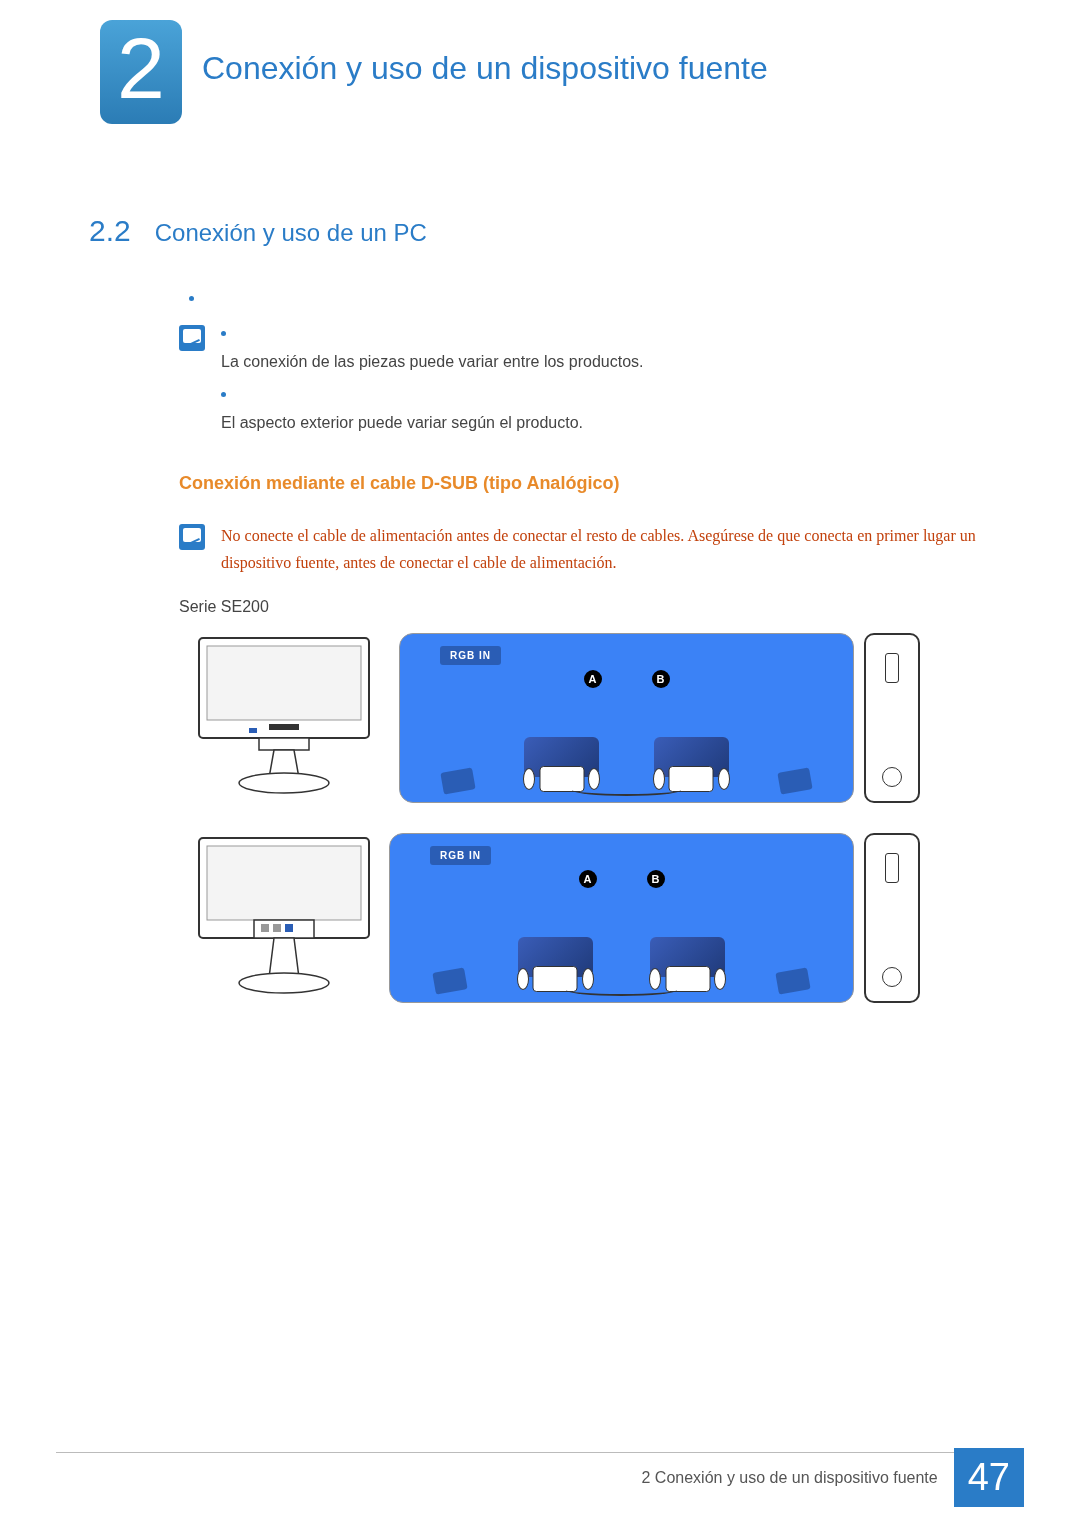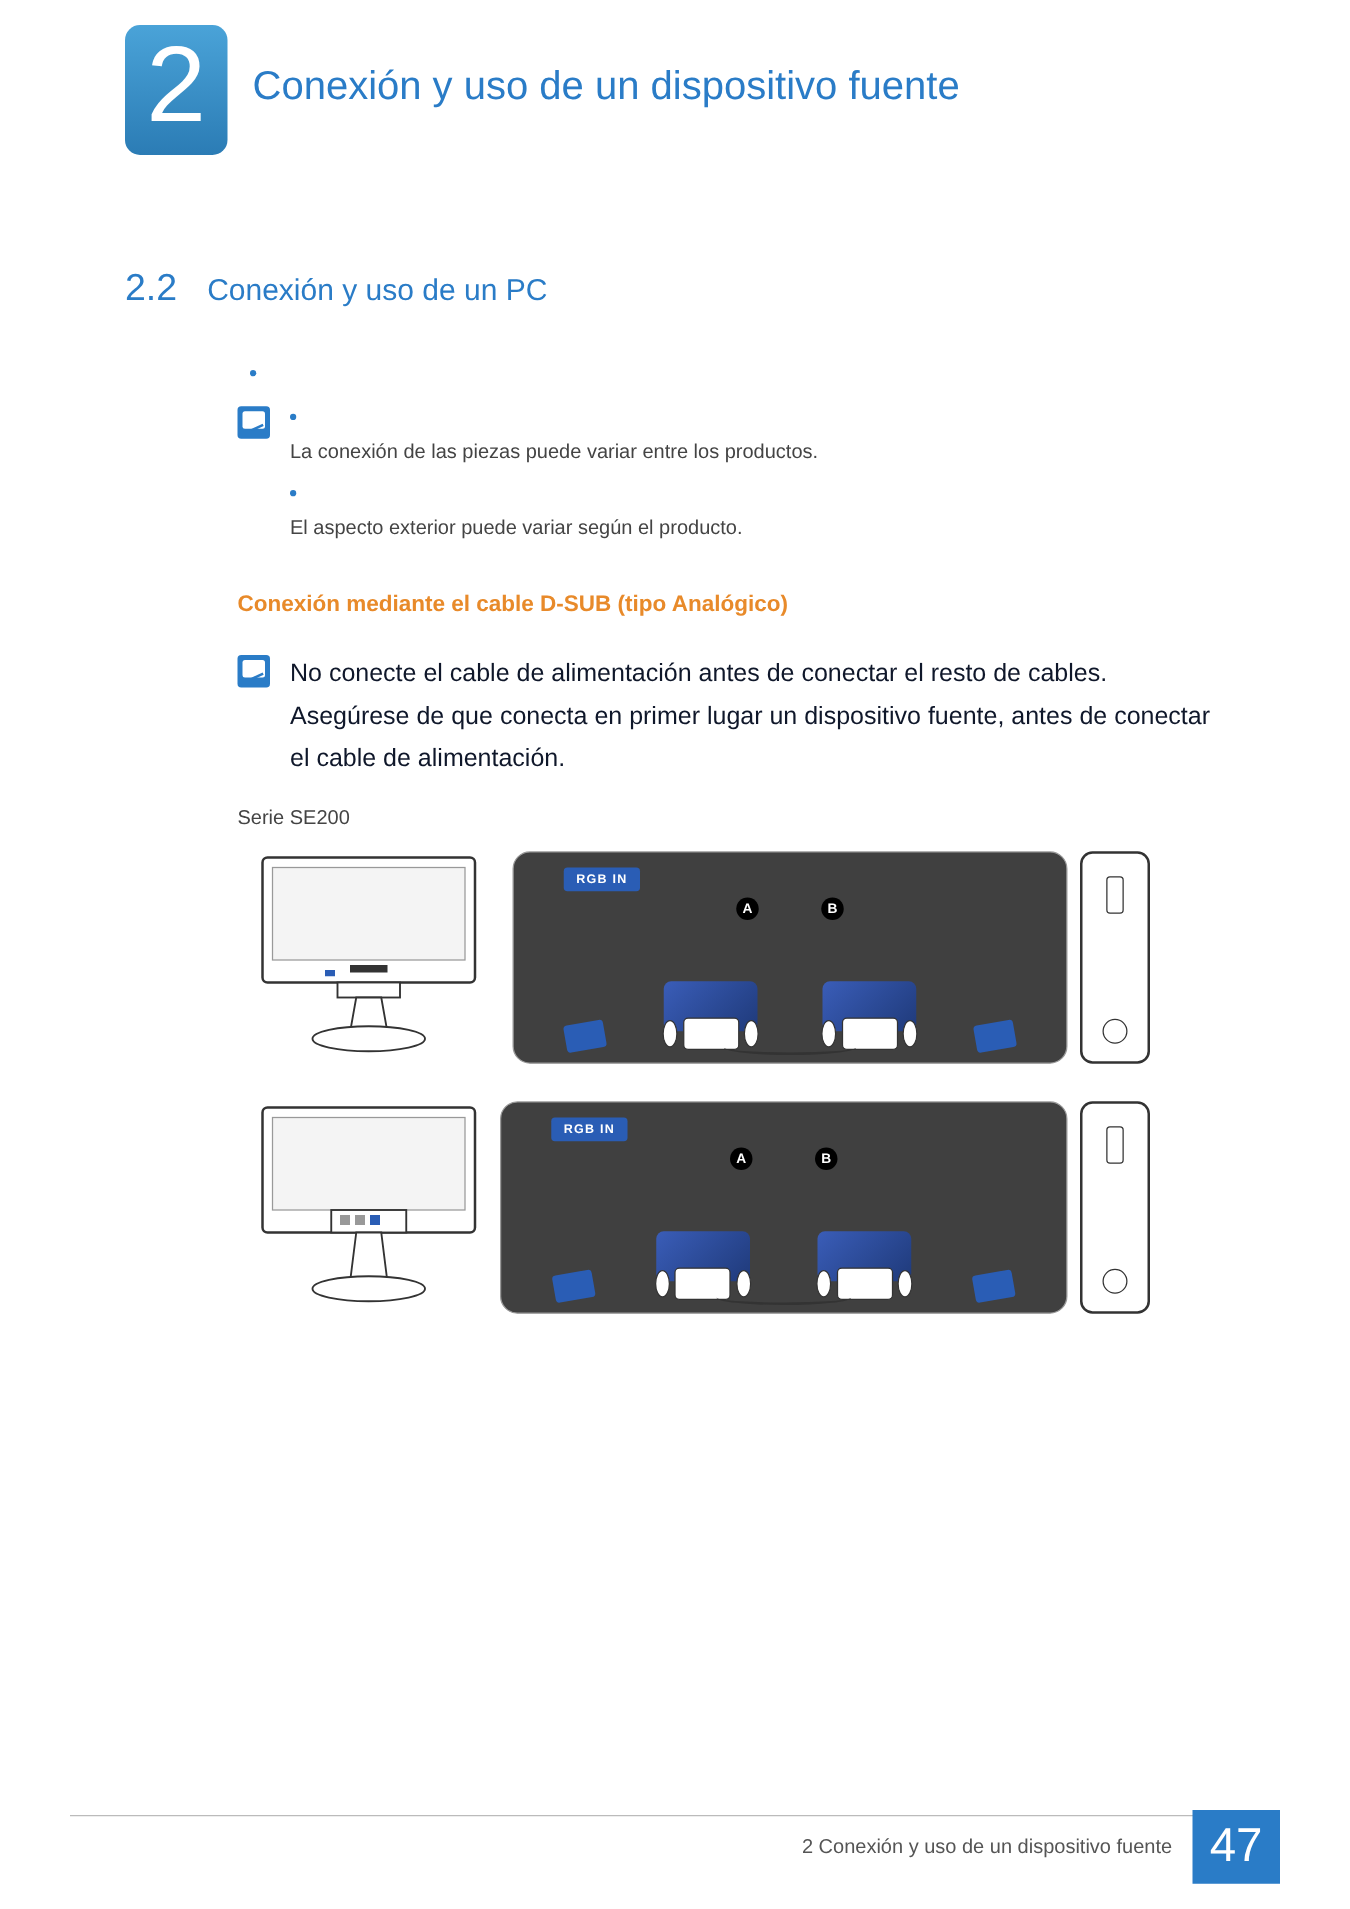--- a/index.html
+++ b/index.html
@@ -38,21 +38,22 @@
     line-height: 1;
     padding-bottom: 8px;
   }
   .chapter-title {
     color: #2a7cc7;
     font-size: 32px;
     font-weight: 400;
     padding-top: 30px;
   }
   .content {
-    padding: 90px 100px 0 100px;
+    padding: 90px 100px 0 58px;
+    margin-left: 31px;
   }
   .section-line {
     display: flex;
     align-items: baseline;
     gap: 24px;
     margin-bottom: 40px;
   }
   .section-num {
     color: #2a7cc7;
     font-size: 30px;
@@ -147,24 +148,25 @@
     flex-direction: column;
   }
   .warn-block {
     display: flex;
     align-items: flex-start;
     gap: 16px;
     margin-left: 90px;
     margin-bottom: 22px;
   }
   .warn-text {
-    font-size: 20px;
+    font-size: 16px;
     line-height: 1.7;
-    color: #0f172a;
+    color: #c2410c;
     flex: 1;
+    font-family: Liberation Serif, serif;
   }
   .subheading {
     color: #e88a2a;
     font-size: 18px;
     font-weight: bold;
     margin-left: 90px;
     margin-bottom: 28px;
   }
   .series-label {
     font-size: 16px;
@@ -183,21 +185,21 @@
     margin-bottom: 20px;
     height: 180px;
   }
   .monitor-svg { flex-shrink: 0; }
   .cable-panel {
     flex: 1;
     border: 1px solid #999;
     border-radius: 14px;
     height: 170px;
     position: relative;
-    background: #404040;
+    background: #3b82f6;
   }
   .rgb-label {
     position: absolute;
     top: 12px;
     left: 40px;
     background: #2a5db5;
     color: #fff;
     font-size: 10px;
     font-weight: bold;
     padding: 4px 10px;

